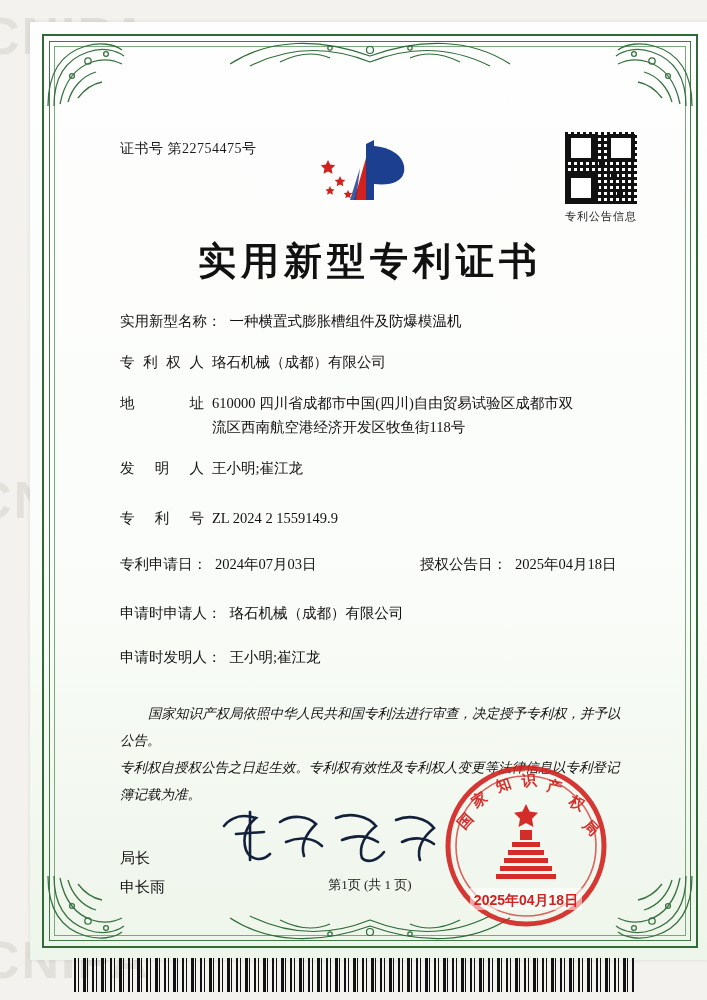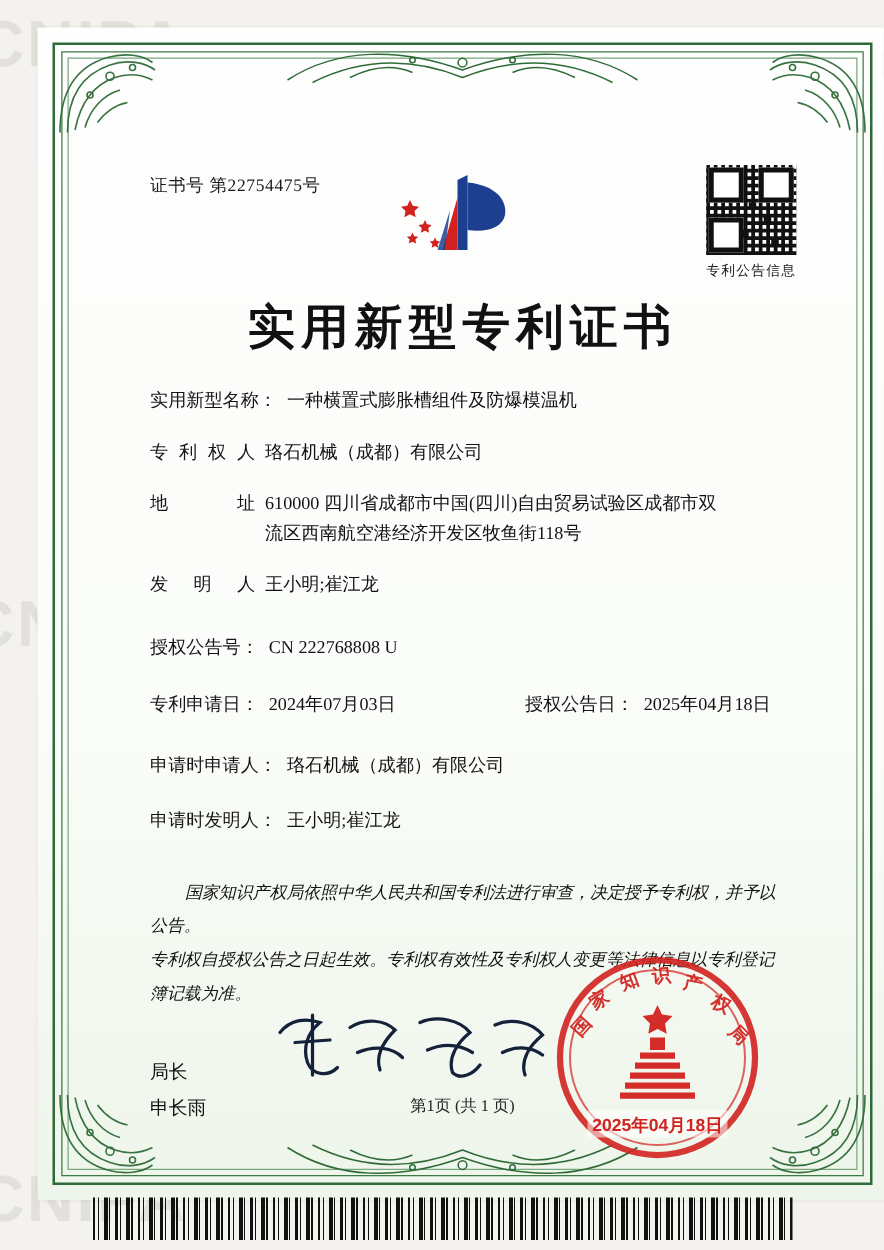--- a/index.html
+++ b/index.html
@@ -386,23 +386,23 @@
           <span class="line2">流区西南航空港经济开发区牧鱼街118号</span>
         </span>
       </div>
 
       <div class="row">
         <span class="lbl spread">发 明 人</span>
         <span class="val">王小明;崔江龙</span>
       </div>
 
       <div class="row two-col" style="margin-top:26px;">
-        <span class="col-b">
-          <span class="lbl">授权公告号：</span>
-          <span class="val">CN 222768808 U</span>
+        <span class="col-a">
+          <span class="lbl spread">专 利 号</span>
+          <span class="val">ZL 2024 2 1559149.9</span>
         </span>
       </div>
 
       <div class="row two-col" style="margin-top:22px;">
         <span class="col-a">
           <span class="lbl">专利申请日：</span>
           <span class="val">2024年07月03日</span>
         </span>
         <span class="col-b">
           <span class="lbl">授权公告日：</span>

